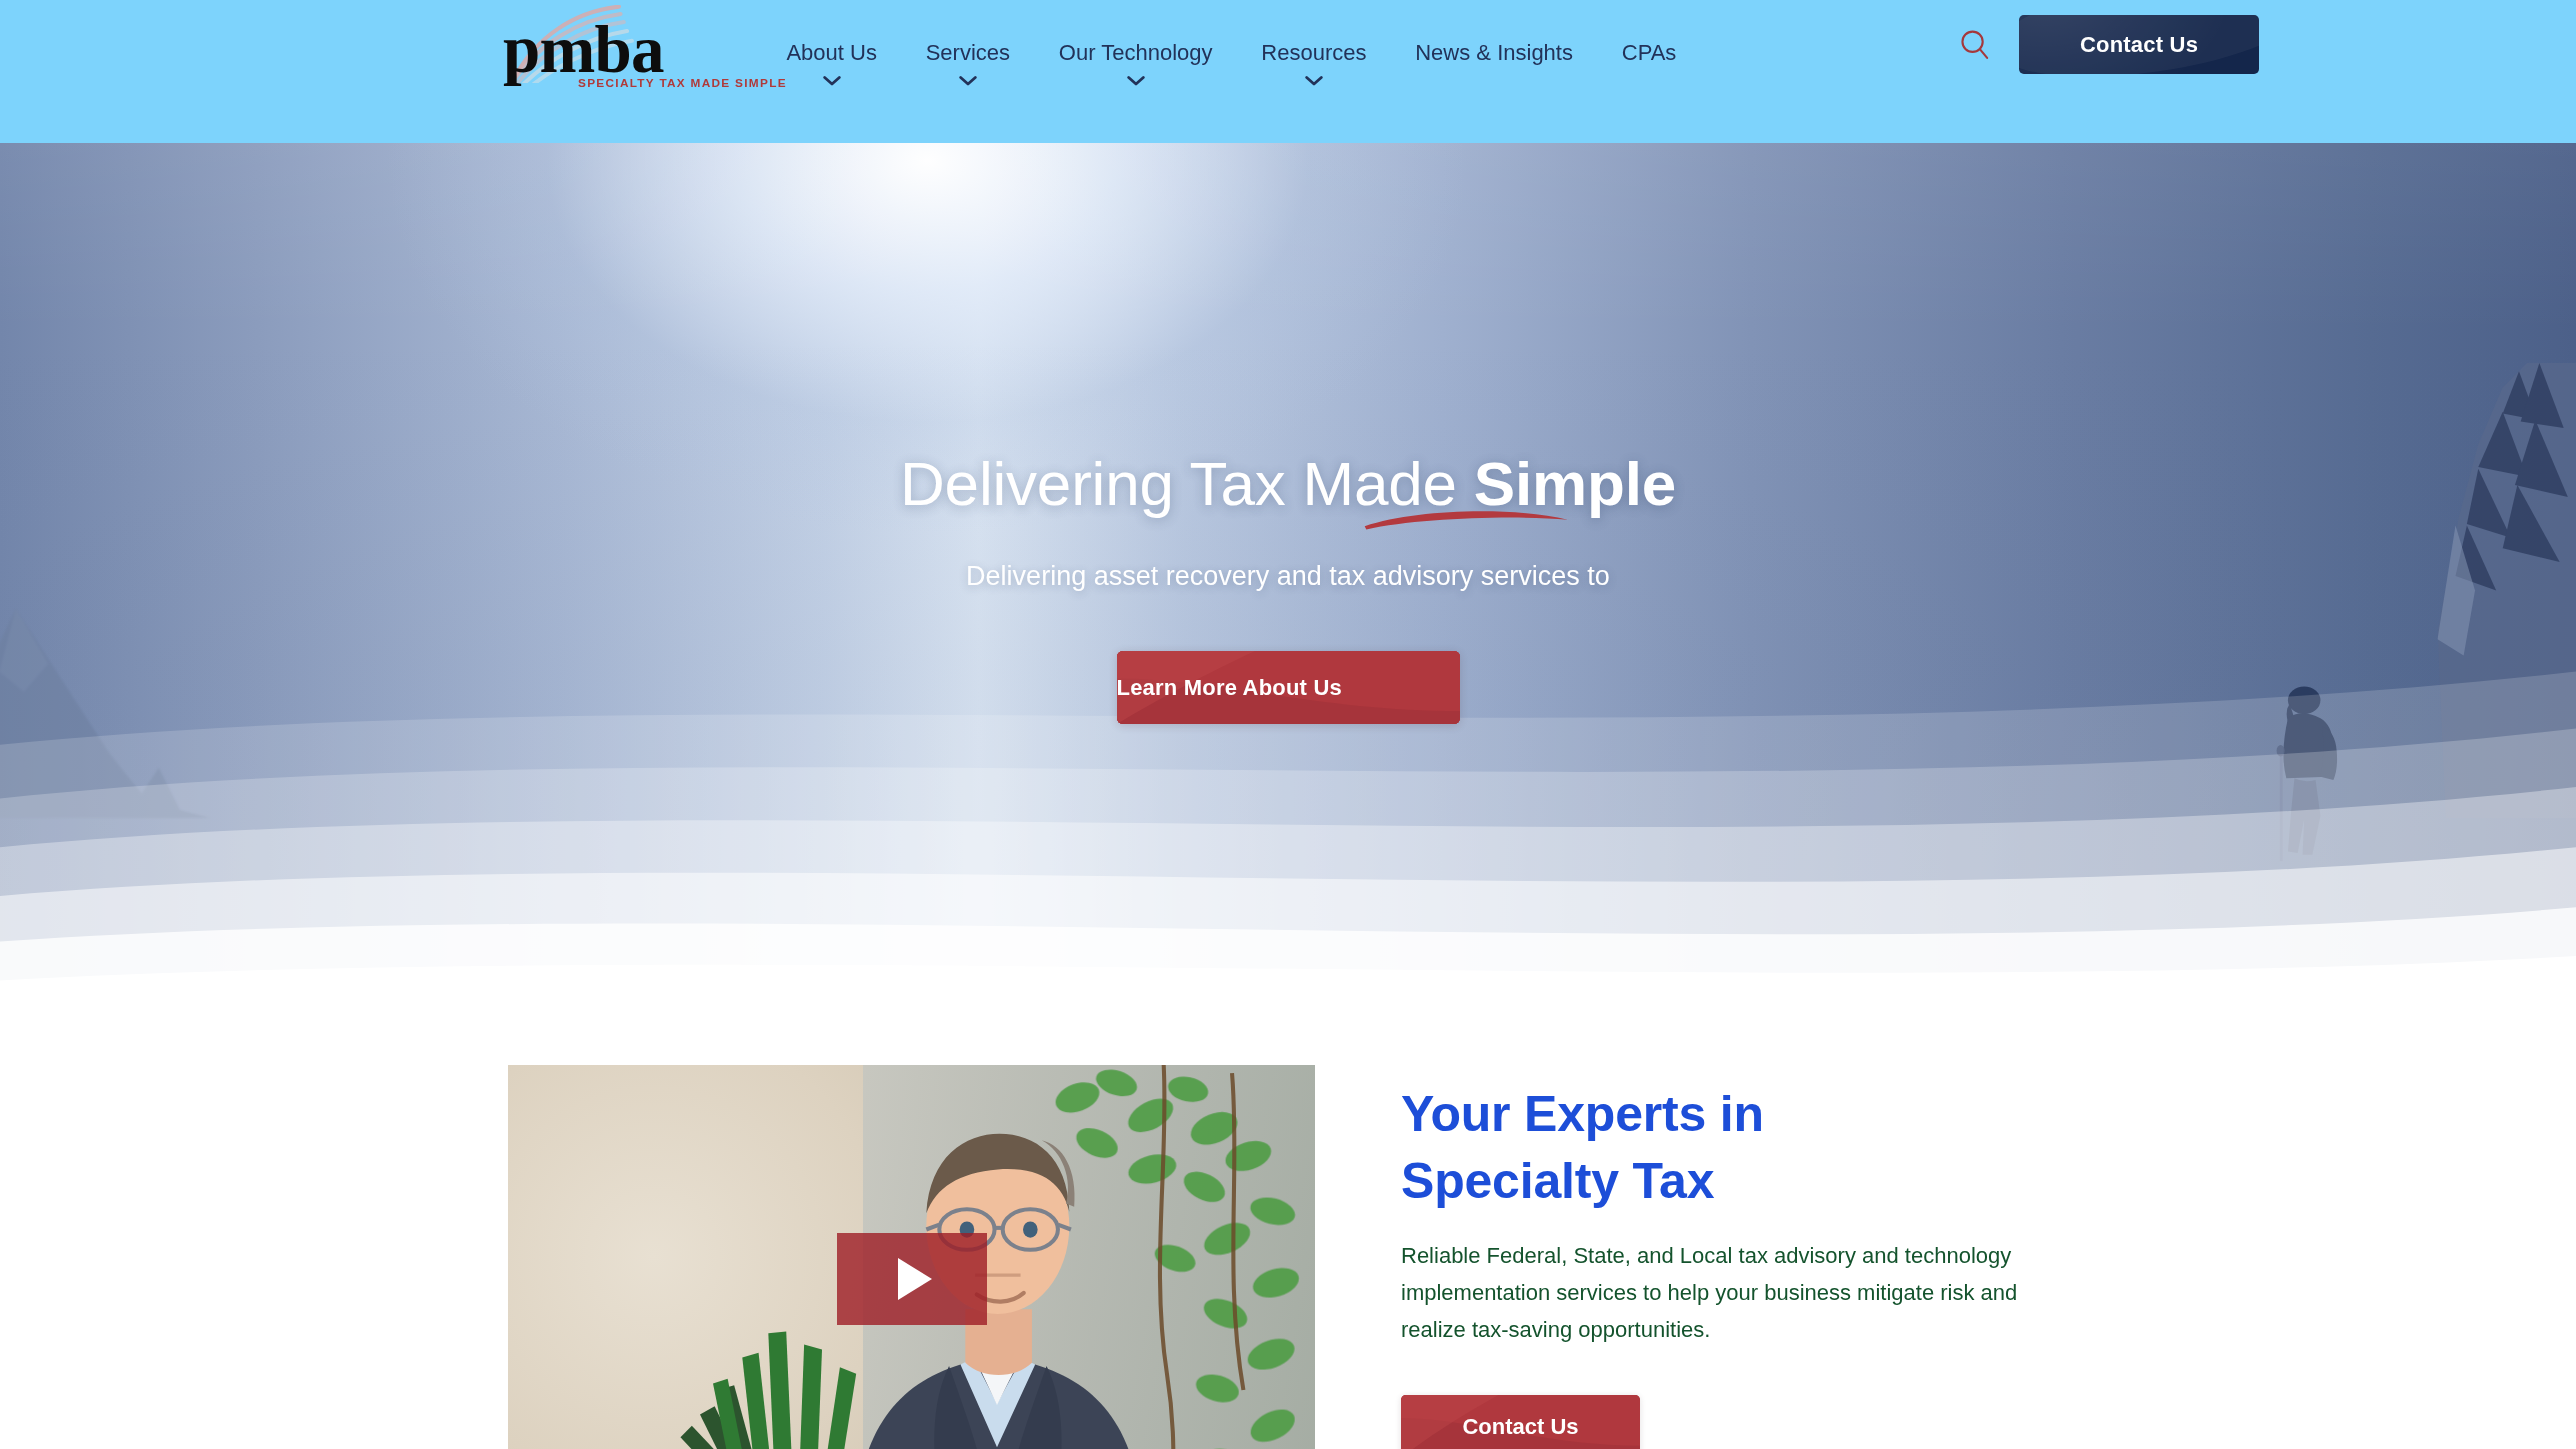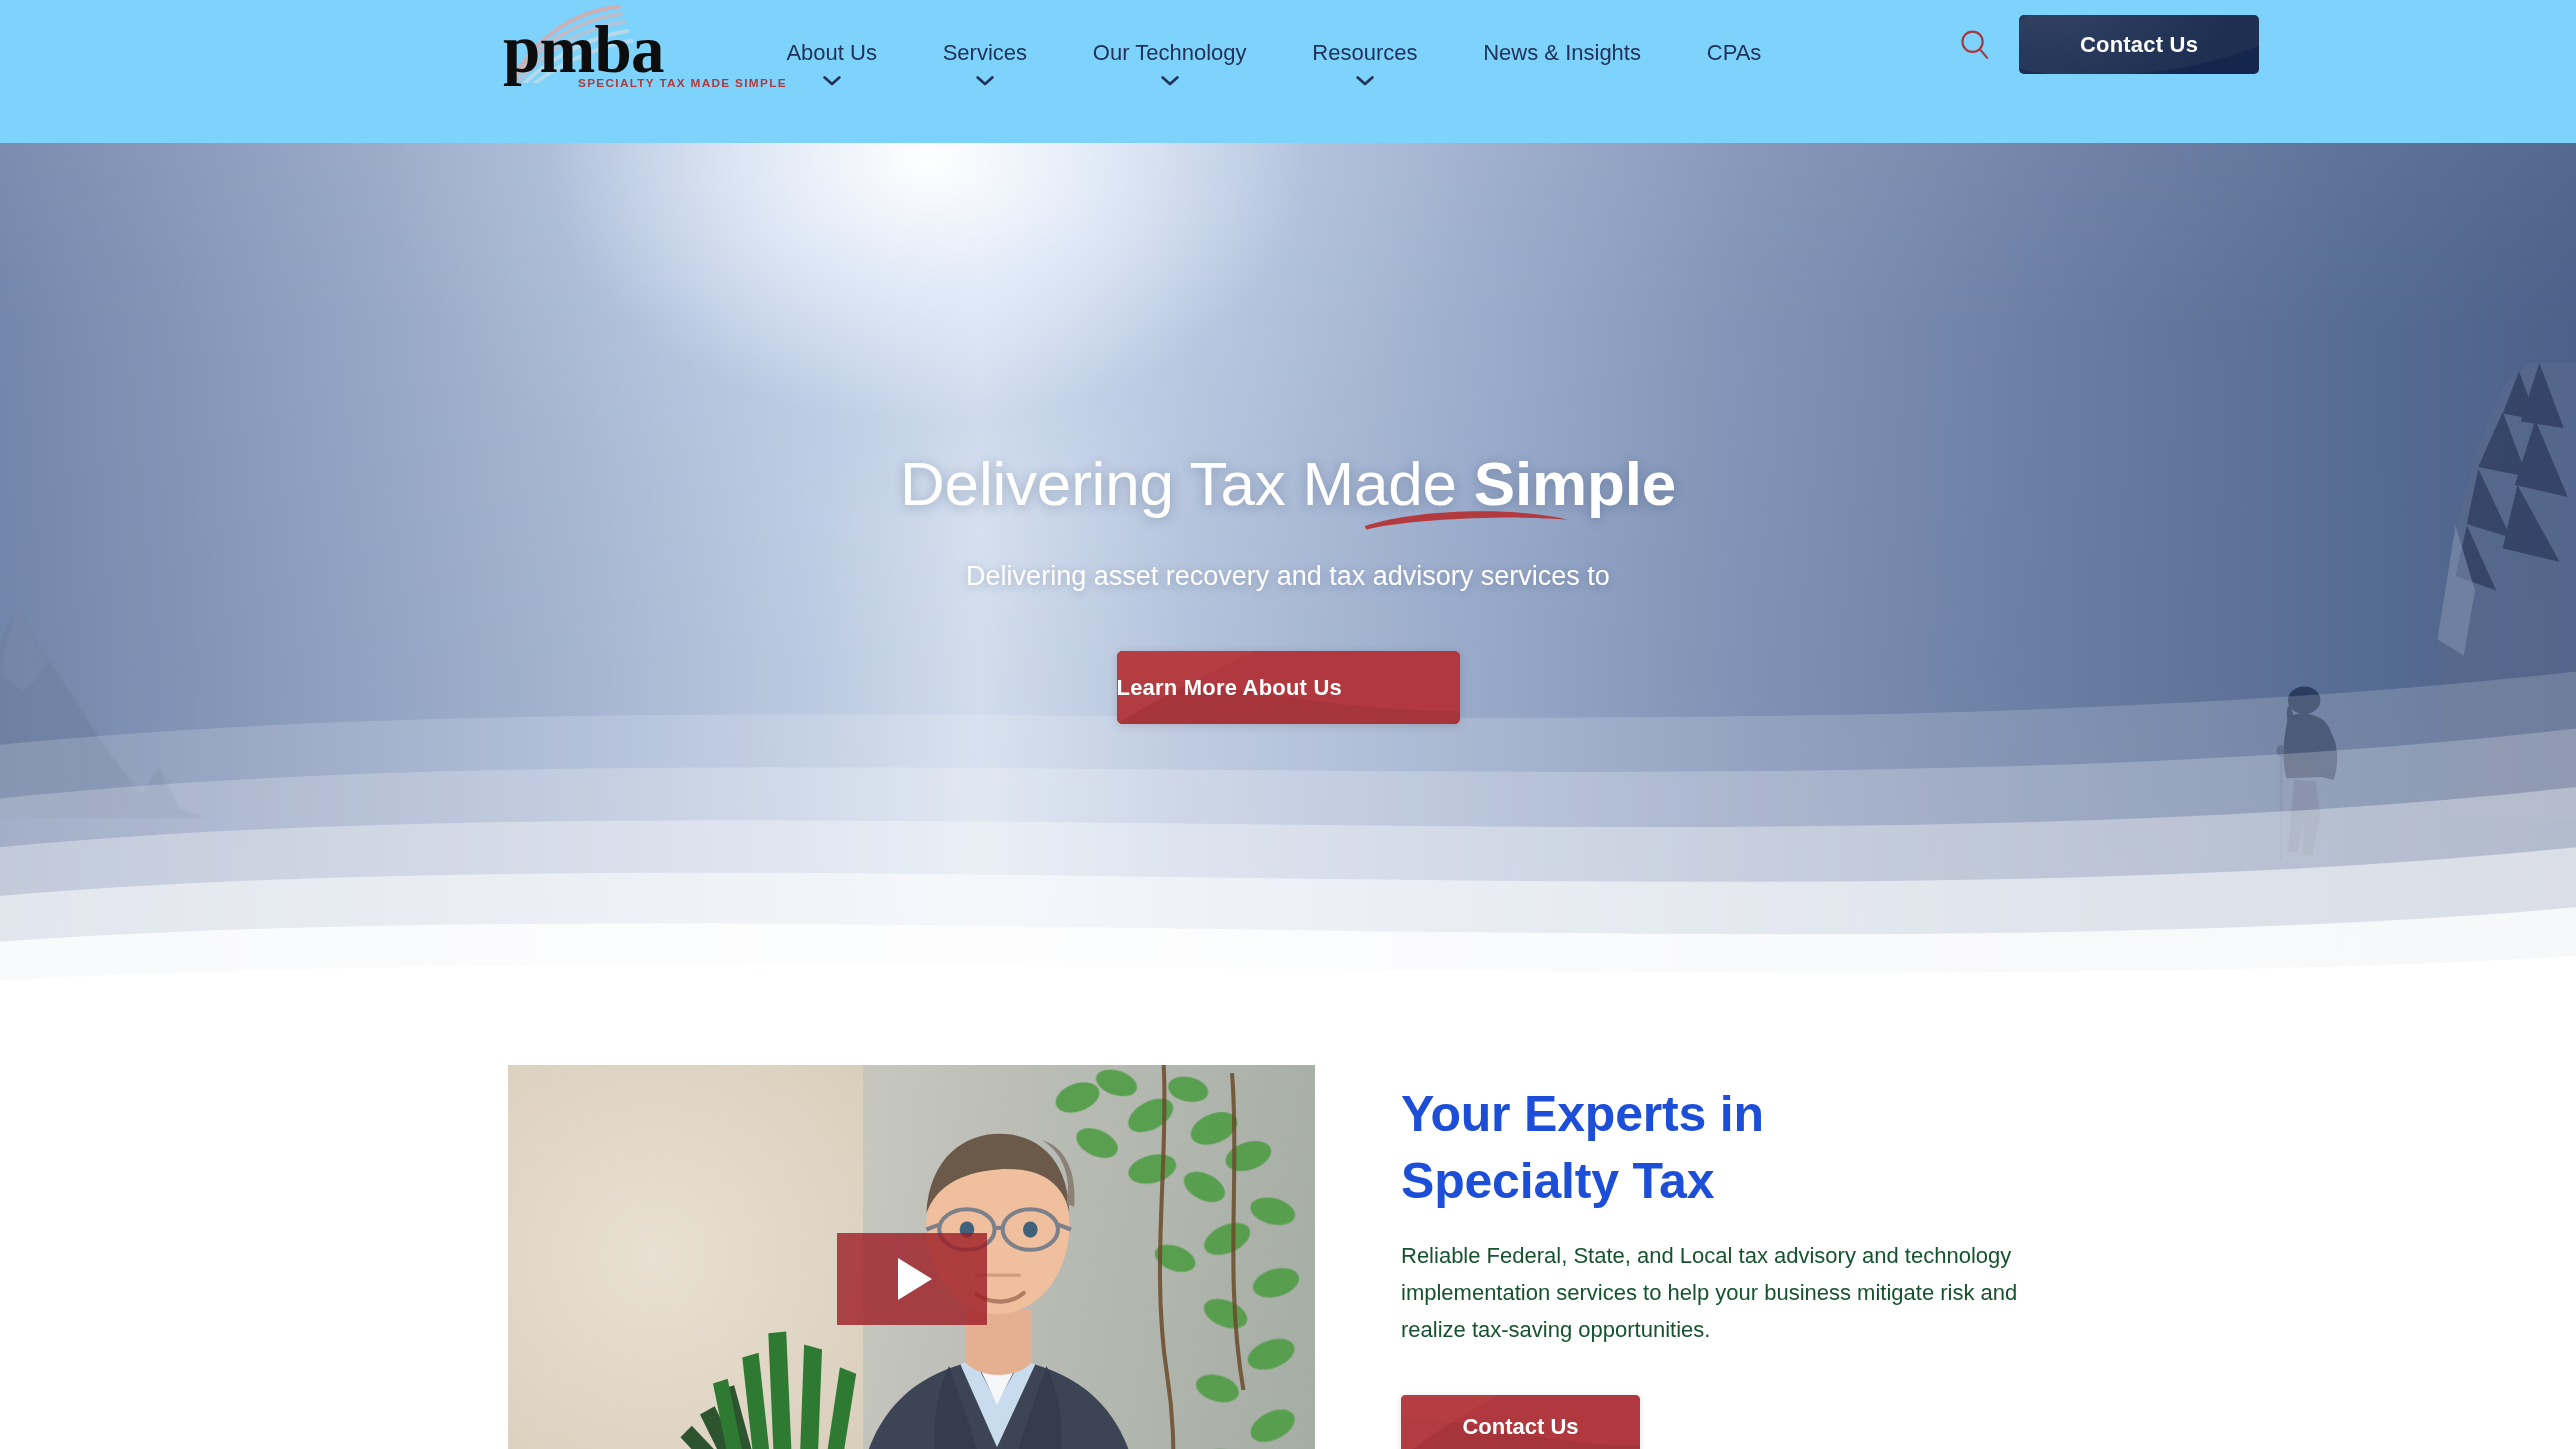--- a/index.html
+++ b/index.html
@@ -61,21 +61,21 @@
     letter-spacing:1.3px;
     color:#b03a3a;
     white-space:nowrap;
   }
 
   
   .nav {
     display:flex;
     align-items:flex-start;
     flex:1 1 auto;
-    gap:17px;
+    gap:0;
     margin-top:32px;
   }
   .nav-item {
     position:relative;
     display:flex;
     flex-direction:column;
     align-items:center;
     padding:0 24.4px;
     cursor:pointer;
     margin-top:4.9px;

